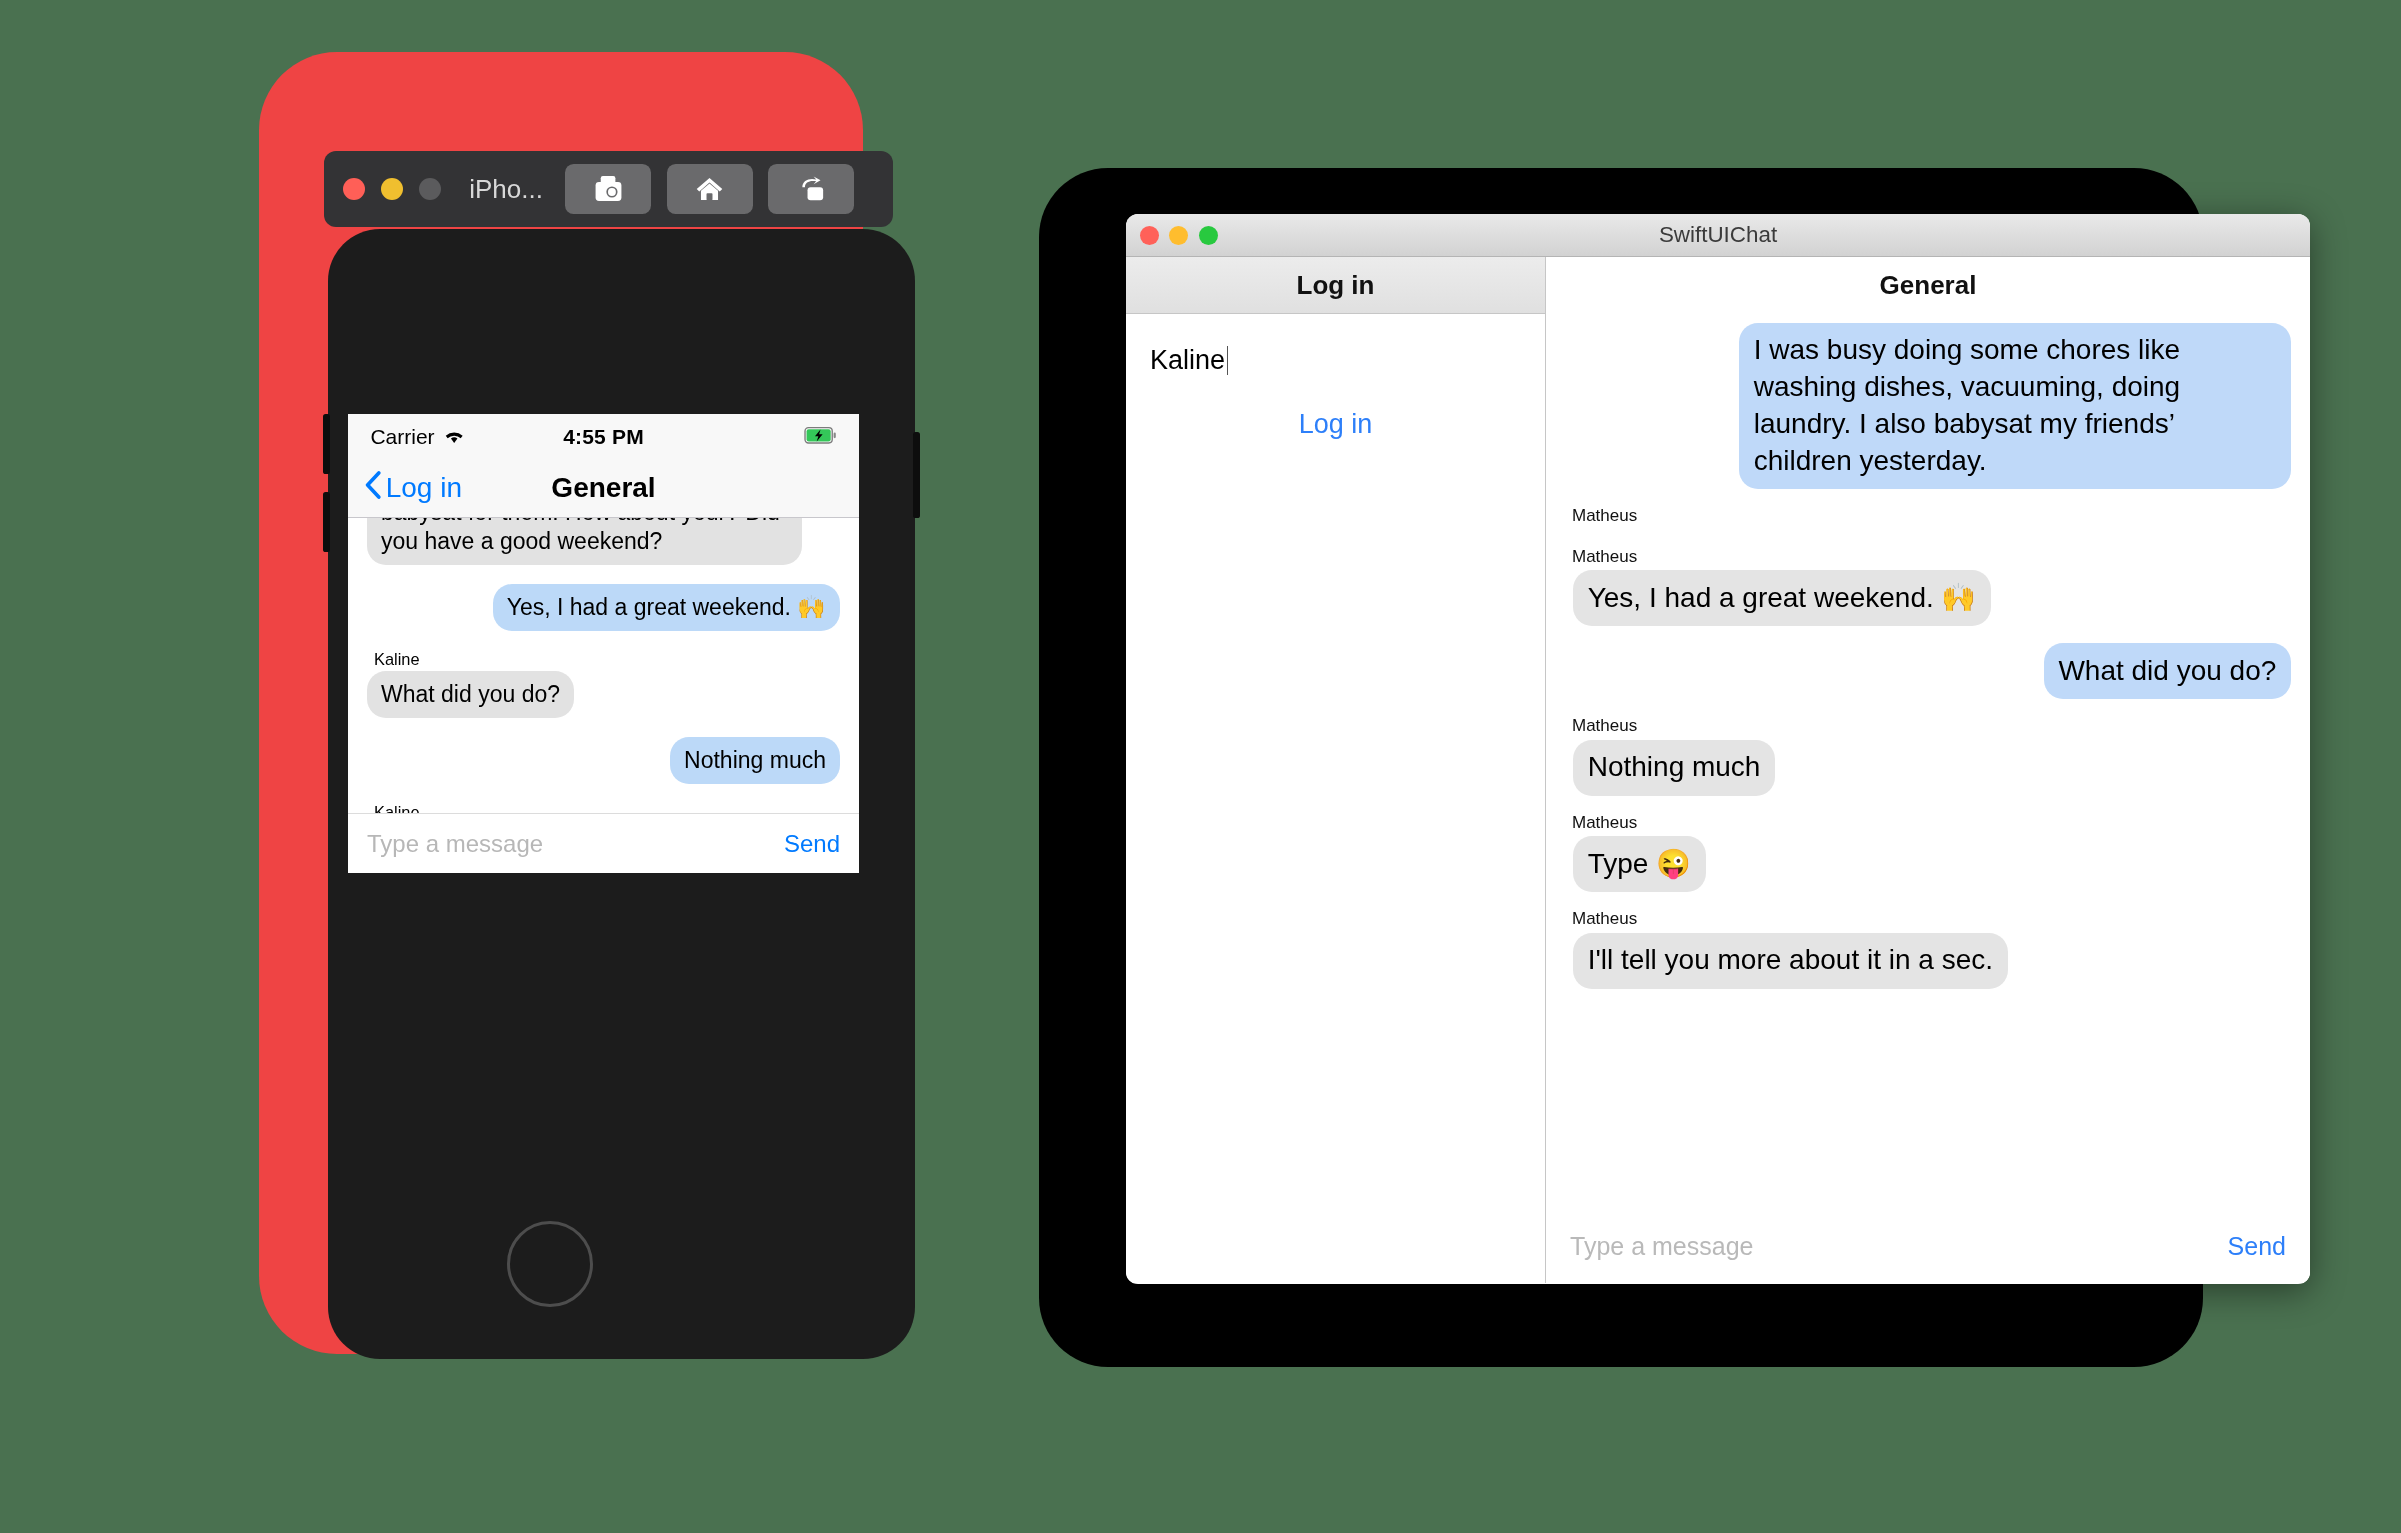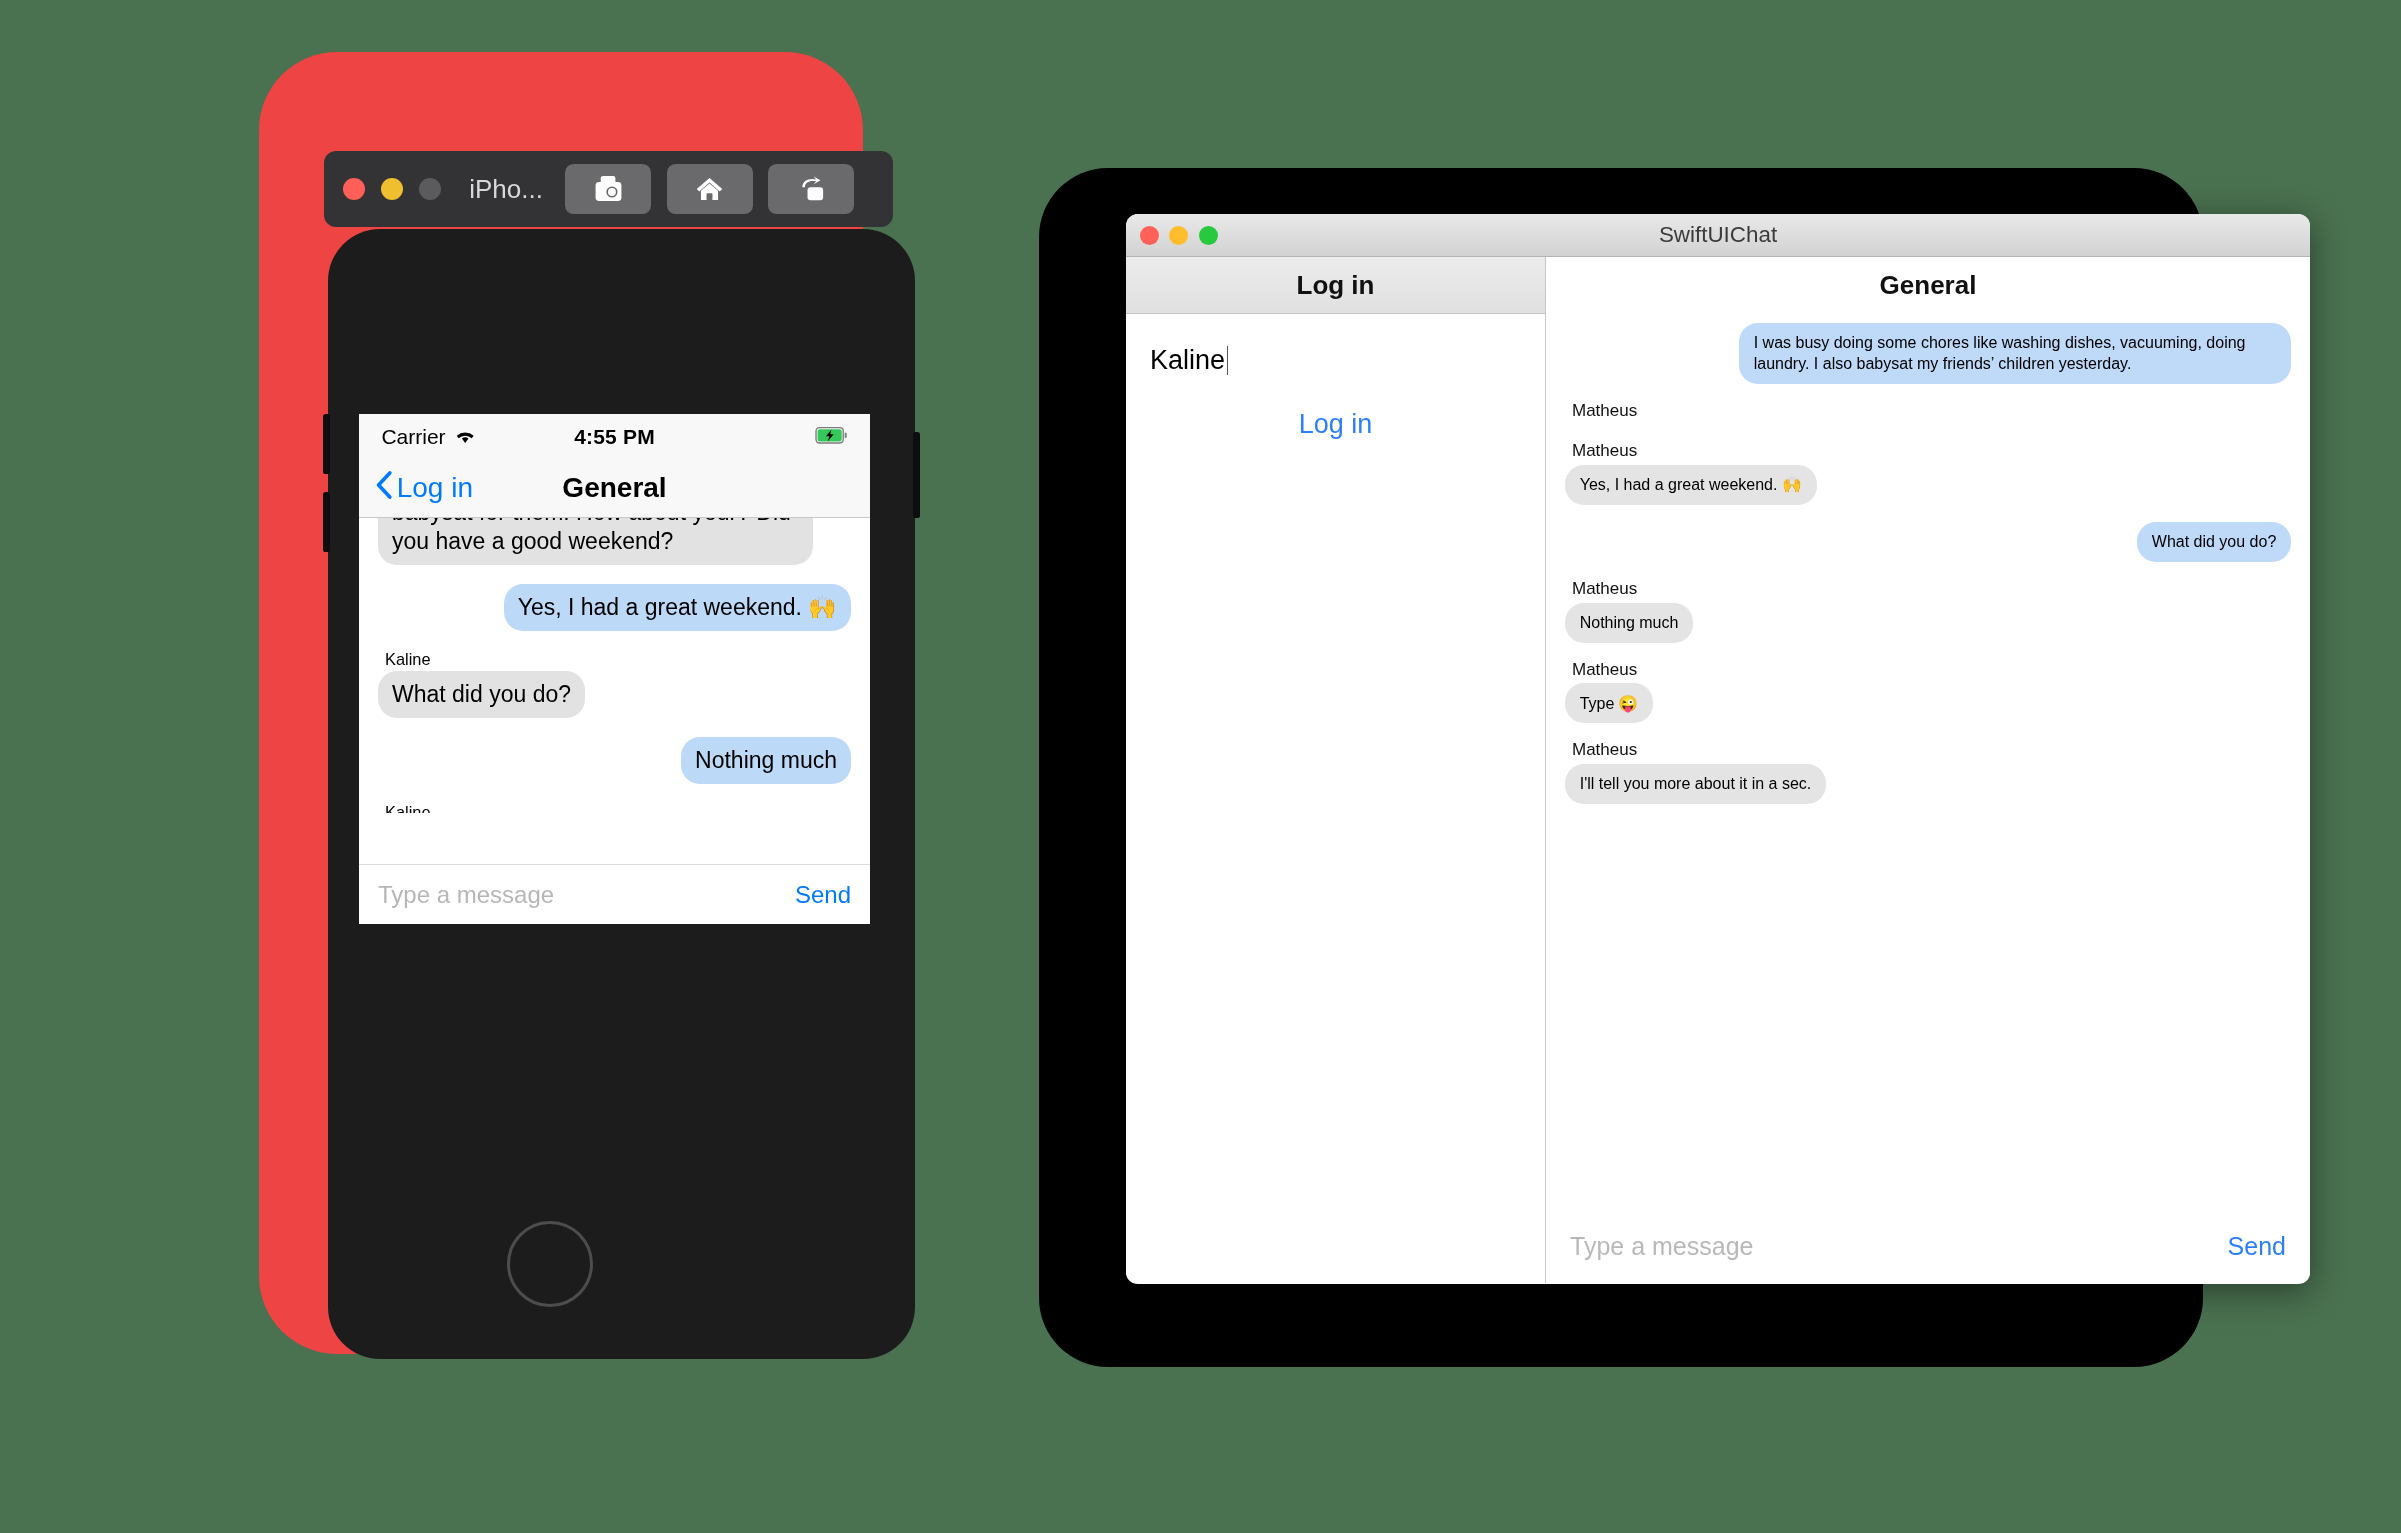--- a/index.html
+++ b/index.html
@@ -45,22 +45,22 @@
     background: #1c1c1c; border-radius: 52px;
   }
   .vol-btn {
     position: absolute; background: #0d0d0d; border-radius: 2.6px;
   }
   .vol-1 { left: 64px; top: 362px; width: 7px; height: 60px; }
   .vol-2 { left: 64px; top: 440px; width: 7px; height: 60px; }
   .vol-3 { left: 654px; top: 380px; width: 7px; height: 86px; }
 
   .phone-screen {
-    position: absolute; left: 100px; top: 362px;
-    width: 511px; height: 510px;
+    position: absolute; left: 89px; top: 362px;
+    width: 511px; height: 459px;
     background: #fff; overflow: hidden;
   }
   .ios-statusbar {
     height: 45px; background: #f8f8f8;
     display: flex; align-items: center; padding: 0 22.4px;
     font-size: 21px; color: #000; font-weight: 500;
   }
   .sb-left { display: flex; align-items: center; gap: 8.6px; flex: 1; }
   .sb-center { font-weight: 700; letter-spacing: 0.2px; }
   .sb-right { flex: 1; display: flex; justify-content: flex-end; align-items: center; }
@@ -164,21 +164,21 @@
   .mac-msglist {
     flex: 1; padding: 8.6px 19px 0 19px;
     display: flex; flex-direction: column; overflow: hidden;
   }
   .mac-row { display: flex; flex-direction: column; margin-bottom: 17px; }
   .mac-row.right { align-items: flex-end; }
   .mac-row.left { align-items: flex-start; }
   .mac-sender { font-size: 17px; color: #111; margin: 0 0 3.5px 7px; }
   .mac-bubble {
     max-width: 552px; padding: 9.5px 14.7px; border-radius: 19px;
-    font-size: 16px; line-height: 1.32; color: #000;
+    font-size: 28px; line-height: 1.32; color: #000; margin-left: 8px;
   }
   .mac-bubble.blue { background: #bfd9f9; }
   .mac-bubble.grey { background: #e4e4e4; }
   .mac-inputbar {
     height: 74px; display: flex; align-items: center;
     padding: 0 24px; background: #fff;
   }
   .mac-input-ph { flex: 1; font-size: 25px; color: #b9b9b9; }
   .mac-send { font-size: 25px; color: #2d7ff9; }
 </style>

